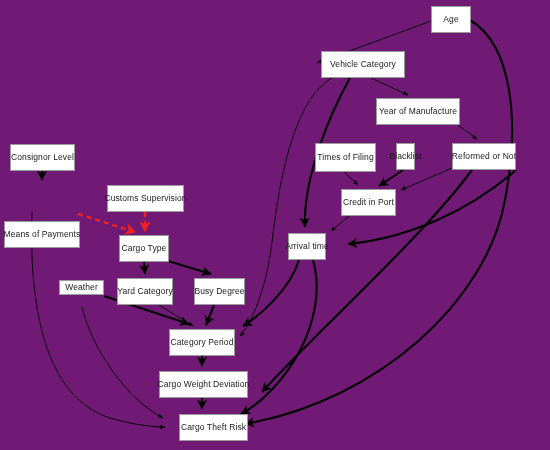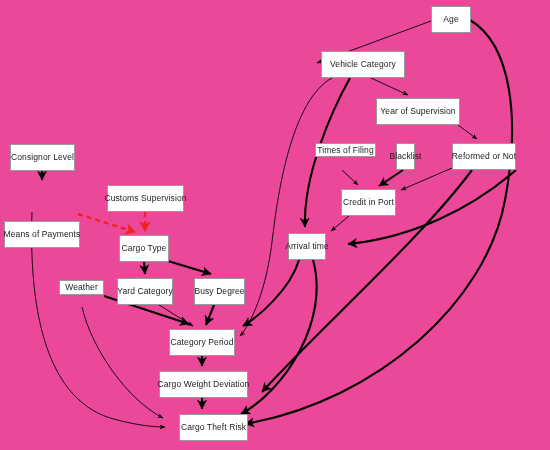--- a/index.html
+++ b/index.html
@@ -4,21 +4,21 @@
 <style>
   html, body {
     margin: 0;
     padding: 0;
     background: #ffffff;
   }
   #canvas {
     position: relative;
     width: 550px;
     height: 450px;
-    background: #ec4899;
+    background: #701a75;
     overflow: hidden;
     font-family: "Liberation Sans", sans-serif;
     text-decoration: underline;
   }
   svg.edges {
     position: absolute;
     left: 0;
     top: 0;
     width: 550px;
     height: 450px;
@@ -90,22 +90,22 @@
     </g>
 
     <g fill="none" stroke="#ee2222" stroke-width="2.4" stroke-dasharray="5 4" stroke-linecap="butt" marker-end="url(#ah-red)">
       <path d="M78,214 L135,232"></path>
       <path d="M145,212 L145,231"></path>
     </g>
   </svg>
 
   <div class="node" style="left: 431px; top: 6px; width: 40px; height: 27px;">Age</div>
   <div class="node" style="left: 321px; top: 51px; width: 84px; height: 27px;">Vehicle Category</div>
-  <div class="node" style="left: 376px; top: 98px; width: 84px; height: 27px;">Year of Supervision</div>
-  <div class="node" style="left: 315px; top: 143px; width: 61px; height: 14px;">Times of Filing</div>
+  <div class="node" style="left: 376px; top: 98px; width: 84px; height: 27px;">Year of Manufacture</div>
+  <div class="node" style="left: 315px; top: 143px; width: 61px; height: 29px;">Times of Filing</div>
   <div class="node" style="left: 396px; top: 143px; width: 19px; height: 27px;">Blacklist</div>
   <div class="node" style="left: 452px; top: 143px; width: 64px; height: 27px;">Reformed or Not</div>
   <div class="node" style="left: 341px; top: 189px; width: 55px; height: 27px;">Credit in Port</div>
   <div class="node" style="left: 288px; top: 233px; width: 38px; height: 27px;">Arrival time</div>
   <div class="node" style="left: 10px; top: 144px; width: 65px; height: 27px;">Consignor Level</div>
   <div class="node" style="left: 4px; top: 185px; width: 76px; height: 27px; margin-top: 36px;">Means of Payments</div>
   <div class="node" style="left: 107px; top: 185px; width: 77px; height: 27px;">Customs Supervision</div>
   <div class="node" style="left: 119px; top: 235px; width: 50px; height: 27px;">Cargo Type</div>
   <div class="node" style="left: 59px; top: 280px; width: 45px; height: 15px;">Weather</div>
   <div class="node" style="left: 117px; top: 278px; width: 56px; height: 27px;">Yard Category</div>

